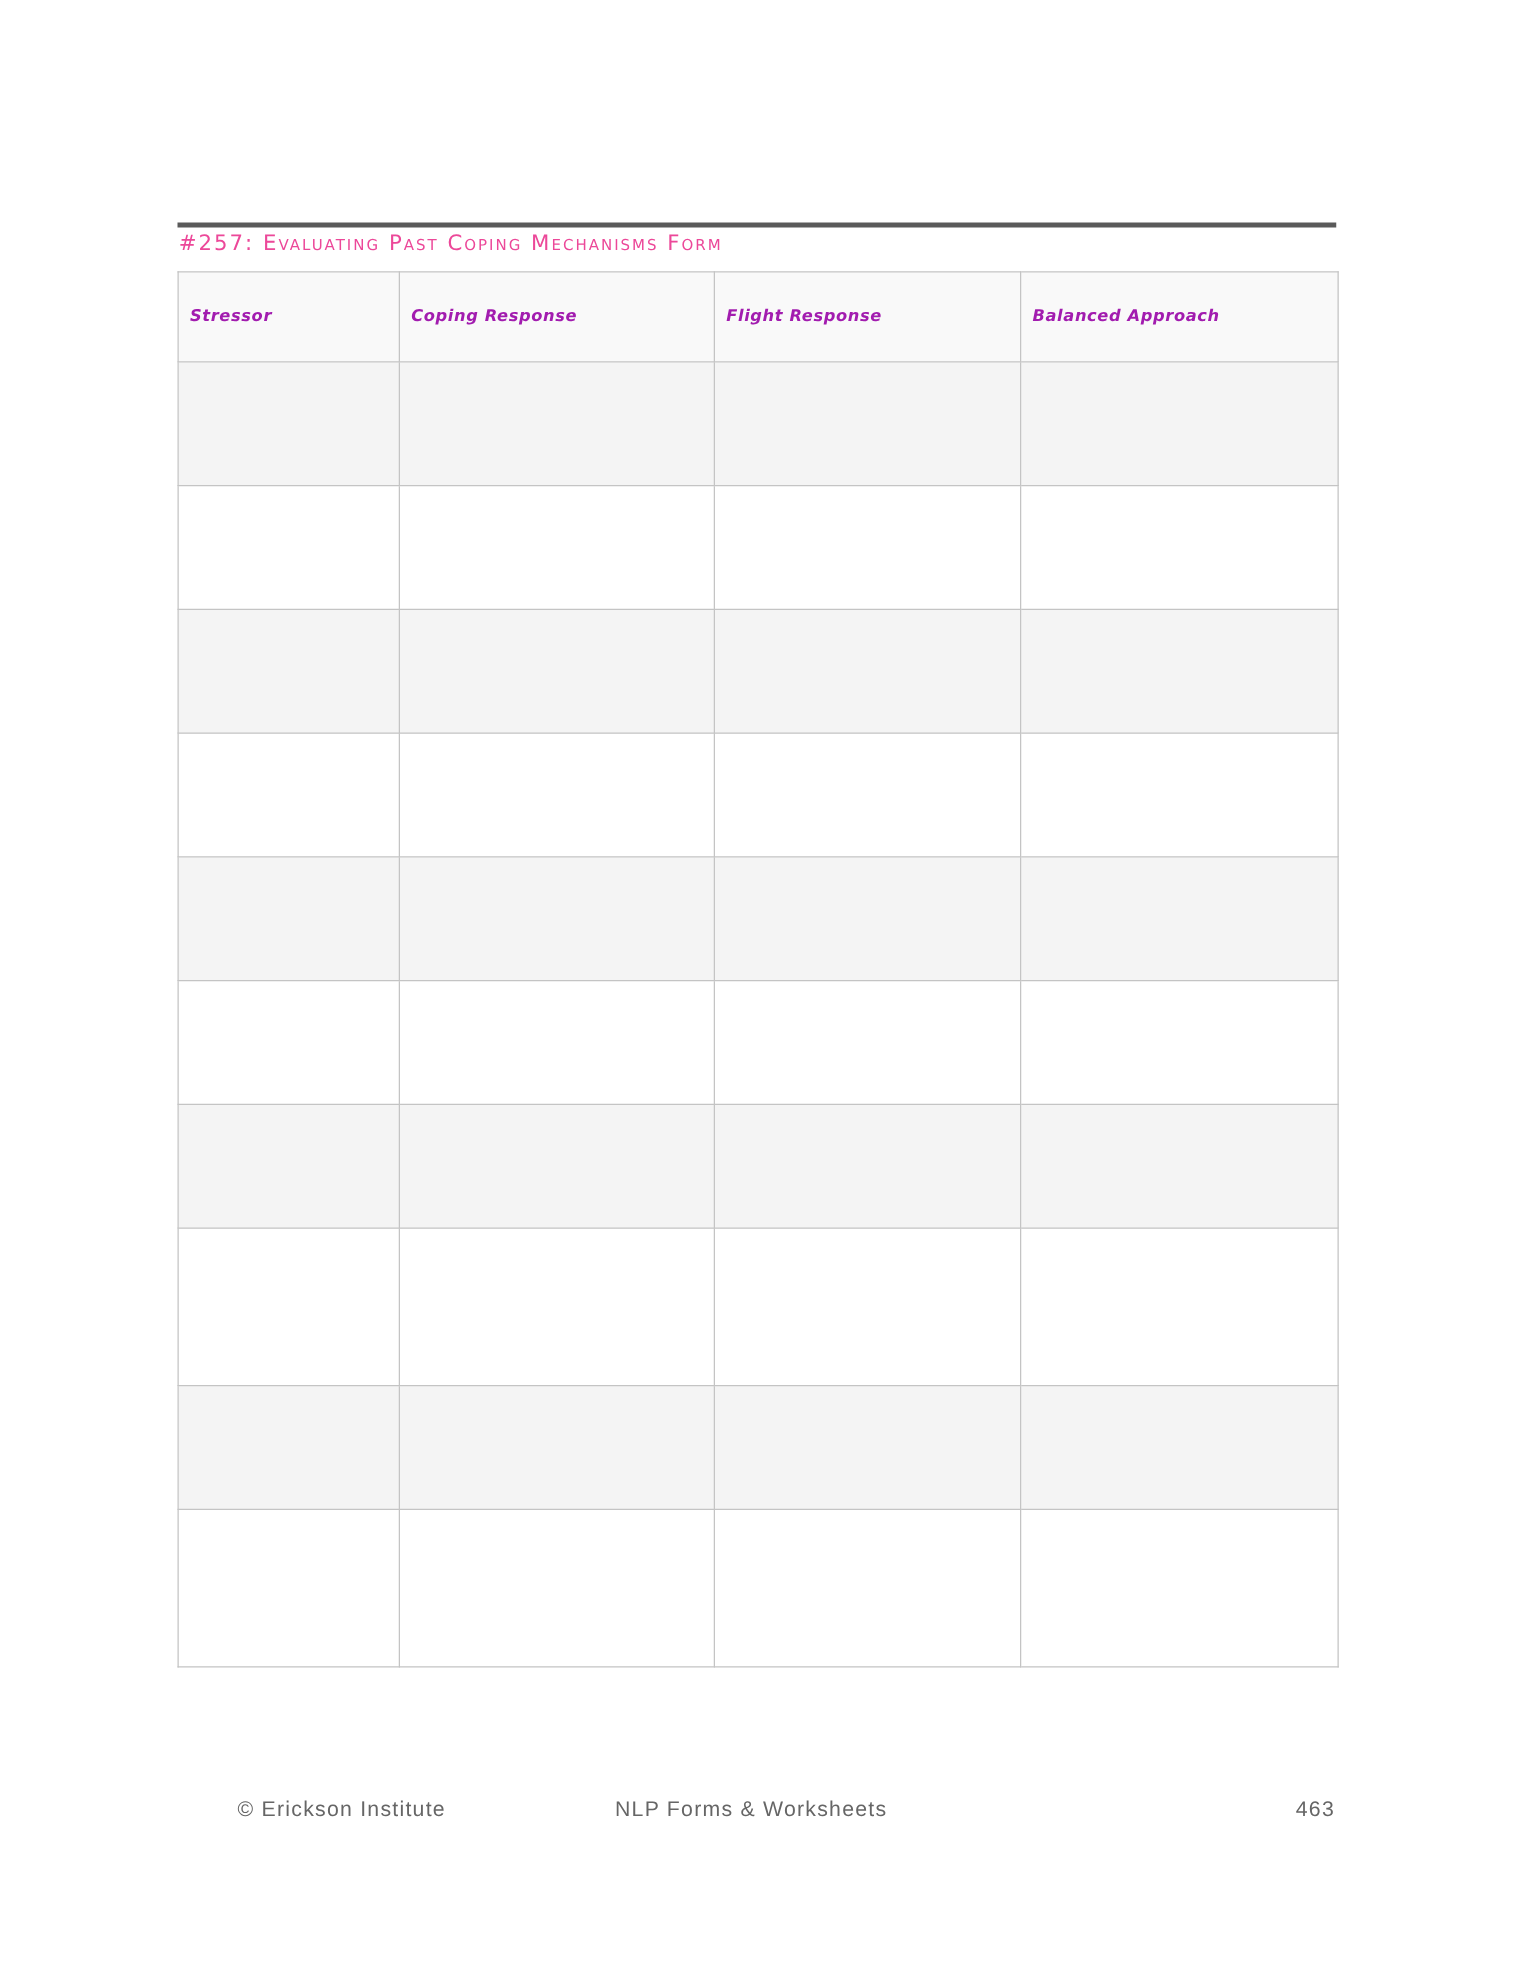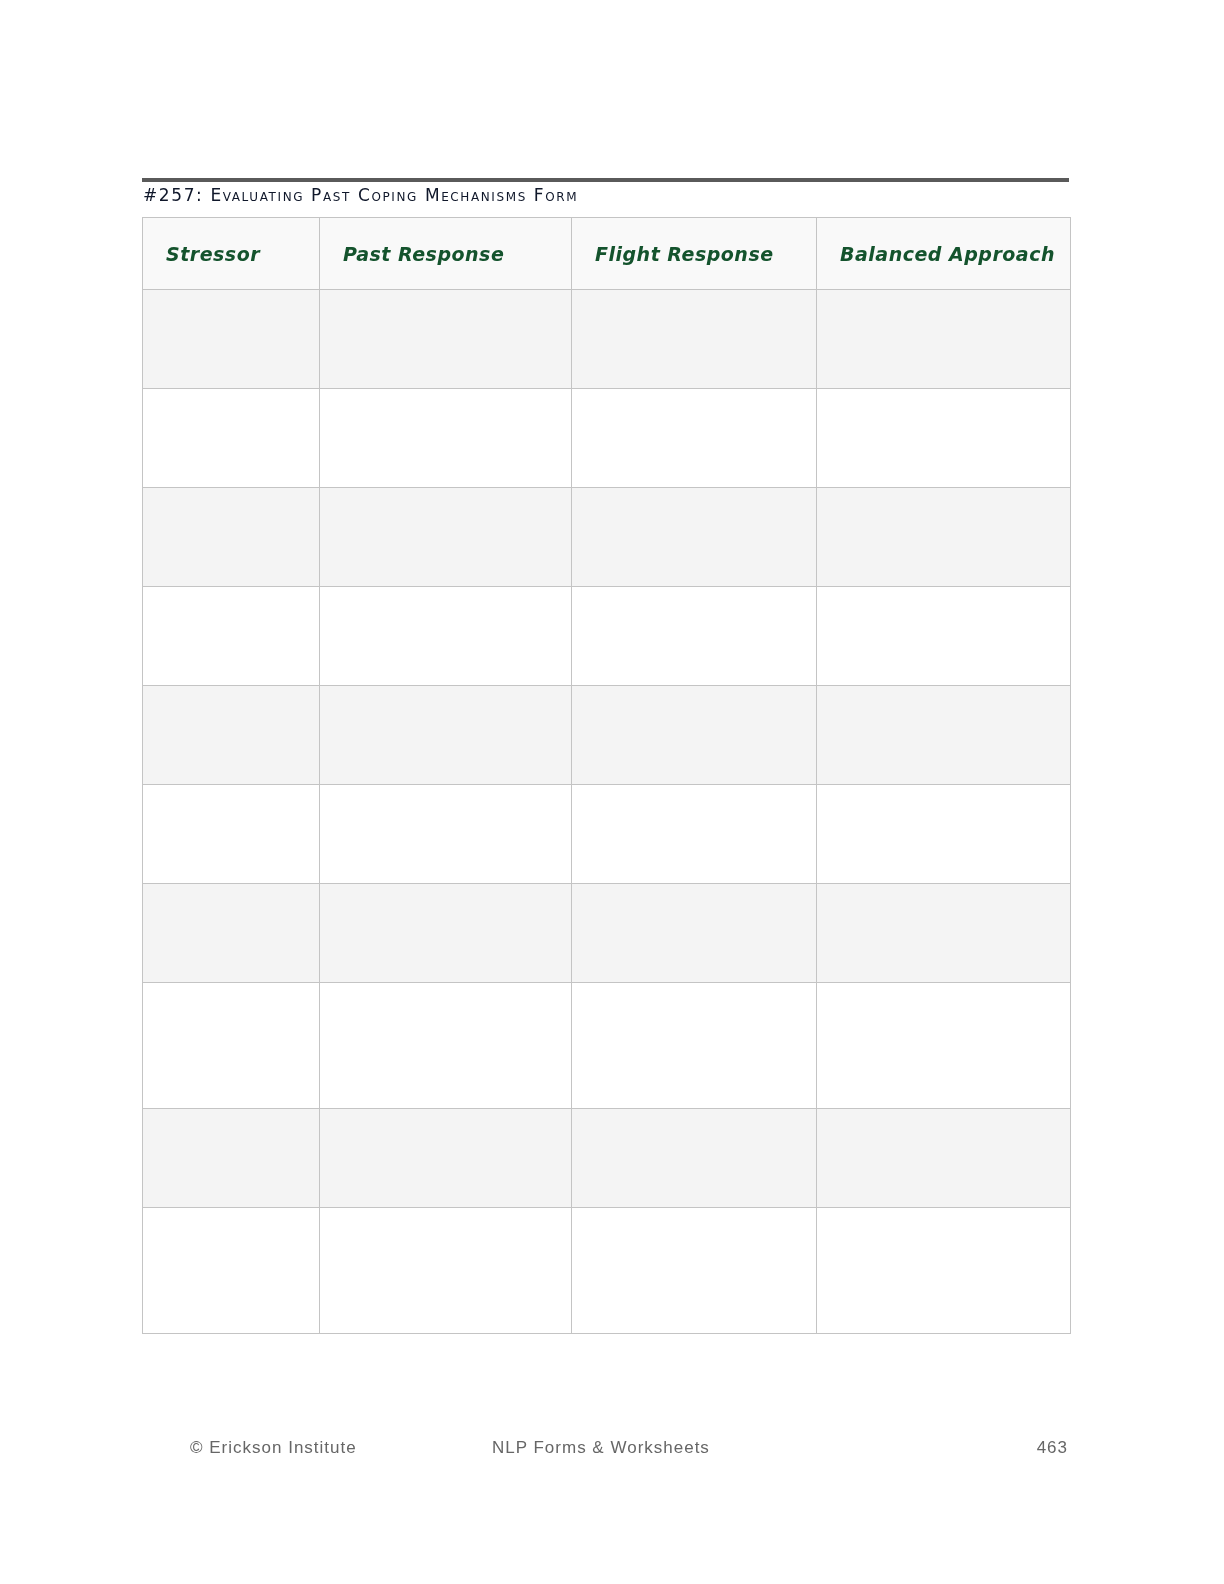--- a/index.html
+++ b/index.html
@@ -1,21 +1,21 @@
 <!DOCTYPE html>
 <html><head>
 <meta charset="utf-8">
 <style>
   html, body { margin: 0; padding: 0; background: #ffffff; }
   body { width: 1224px; height: 1584px; position: relative; font-family: "DejaVu Sans", "Liberation Sans", sans-serif; color: #222; }
   .top-rule { position: absolute; left: 142px; top: 178px; width: 927px; height: 4px; background: #5a5a5a; }
-  .form-title { position: absolute; left: 143px; top: 185px; font-size: 17px; letter-spacing: 1.6px; color: #0f172a; font-variant: small-caps; white-space: nowrap; }
+  .form-title { position: absolute; left: 143px; top: 185px; font-size: 17px; letter-spacing: 1.6px; color: #ec4899; font-variant: small-caps; white-space: nowrap; }
   table.worksheet { position: absolute; left: 142px; top: 217px; width: 928px; border-collapse: collapse; table-layout: fixed; }
   table.worksheet td, table.worksheet th { border: 1px solid #c4c4c4; padding: 0; }
-  table.worksheet th { height: 71px; background: #f9f9f9; text-align: left; font-style: italic; font-weight: bold; font-size: 19px; color: #14532d; padding-left: 23px; letter-spacing: 0.5px; }
+  table.worksheet th { height: 71px; background: #f9f9f9; text-align: left; font-style: italic; font-weight: bold; font-size: 13px; color: #a21caf; padding-left: 9px; letter-spacing: 0.5px; }
   tr.row td { height: 98px; }
   tr.row.tall td { height: 125px; }
   tr.row.shaded td { background: #f4f4f4; }
   tr.row.plain td { background: #ffffff; }
   .footer { position: absolute; top: 1438px; font-size: 17px; color: #666; letter-spacing: 1px; font-family: "Liberation Sans", sans-serif; }
   .footer.left { left: 142px; margin-left: 48px; }
   .footer.center { left: 492px; text-align: center; }
   .footer.right { right: 156px; }
 </style>
 </head>
@@ -27,21 +27,21 @@
 <table class="worksheet">
   <colgroup>
     <col style="width:177px">
       <col style="width:252px">
       <col style="width:245px">
       <col style="width:254px">
   </colgroup>
   <thead>
     <tr>
       <th>Stressor</th>
-      <th>Past Response</th>
+      <th>Coping Response</th>
       <th>Flight Response</th>
       <th>Balanced Approach</th>
     </tr>
   </thead>
   <tbody>
     <tr class="row shaded">
       <td></td>
       <td></td>
       <td></td>
       <td></td>

